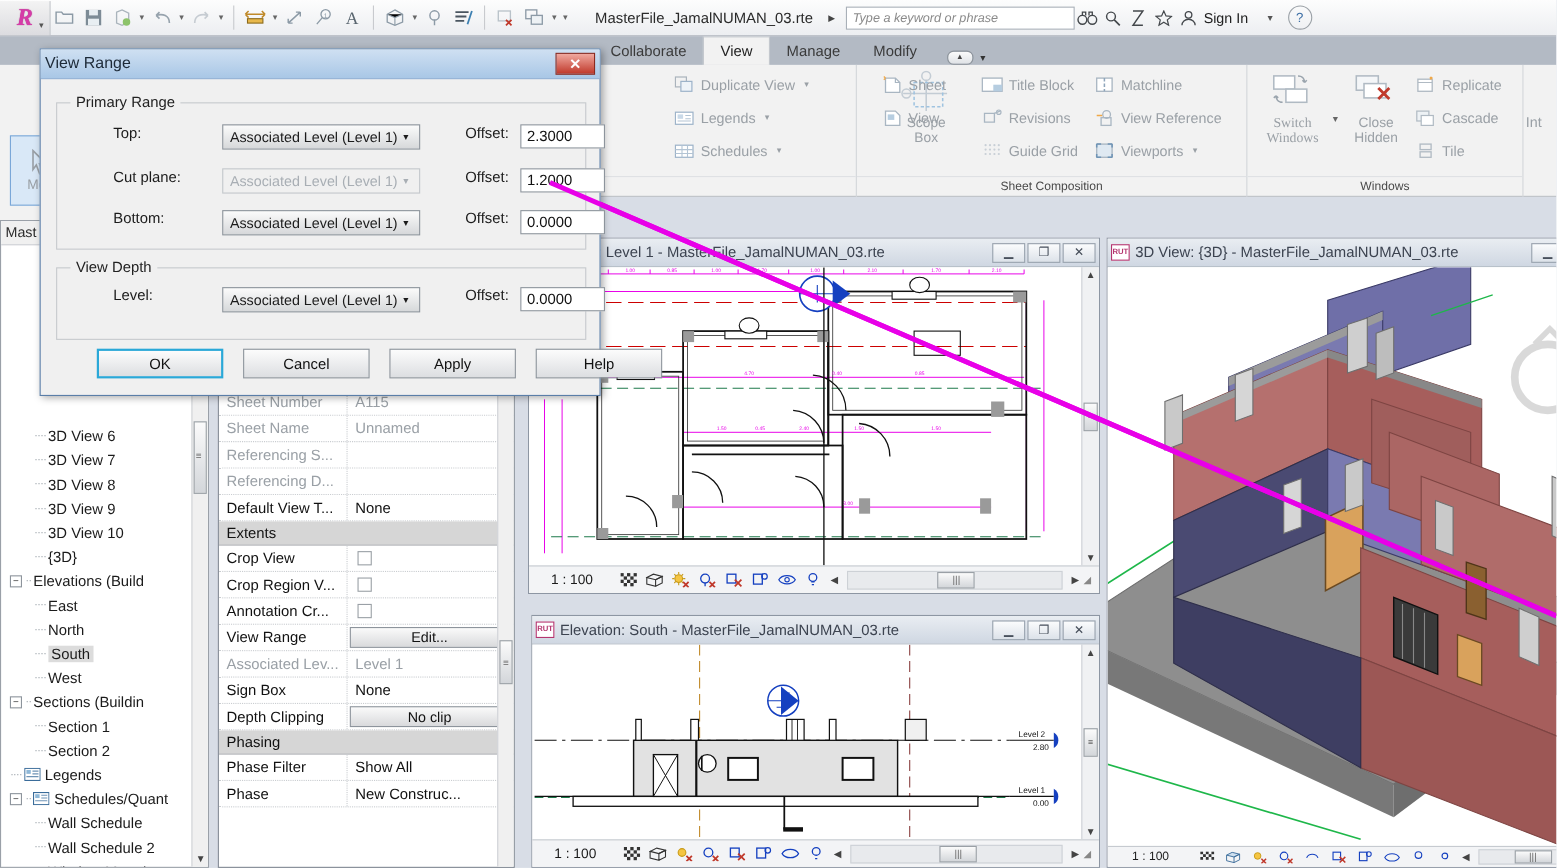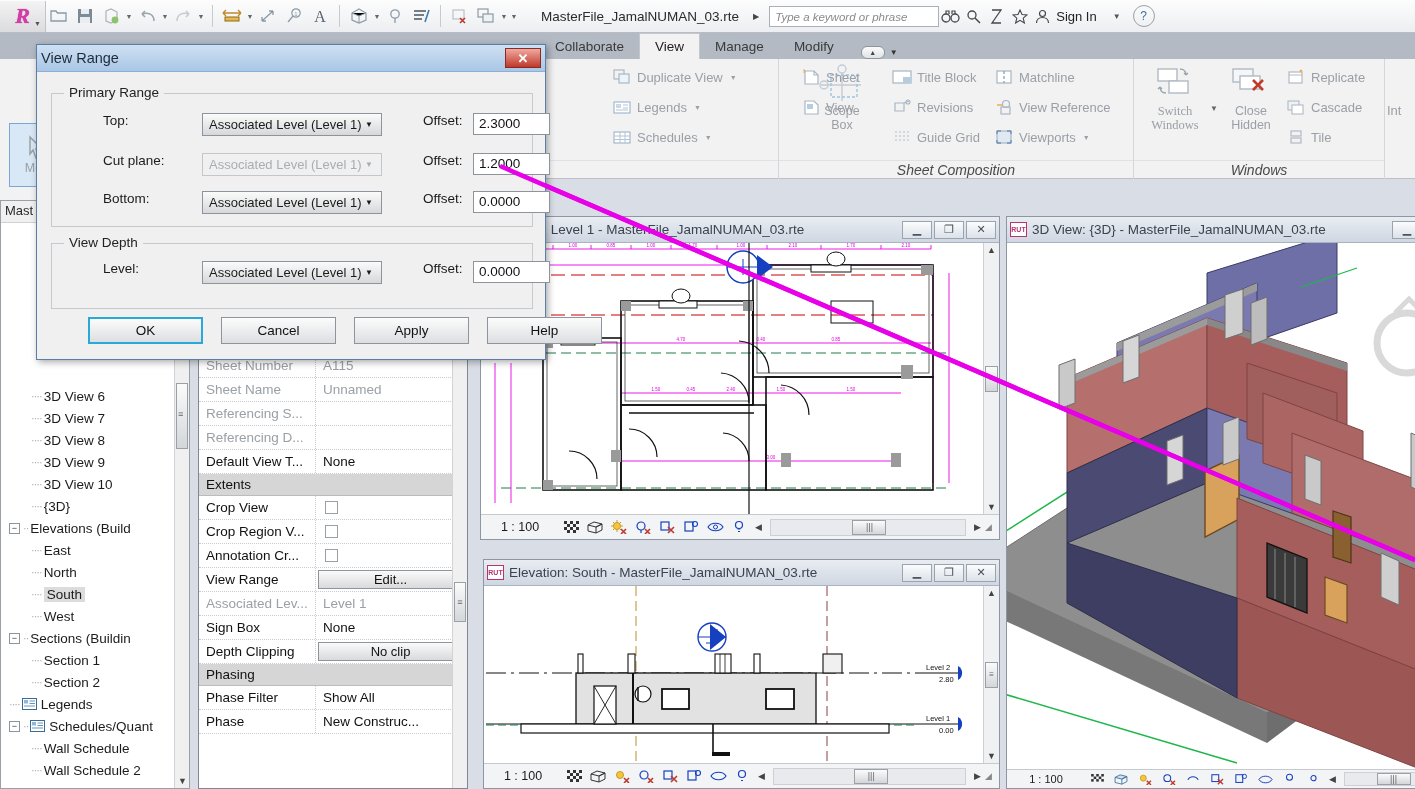--- a/index.html
+++ b/index.html
@@ -44,21 +44,21 @@
     display: flex; align-items: center; justify-content: center;
     color: #8c9aa6; position: relative;
   }
   .qicon svg { display:block; }
   .qcaret { width: 10px; font-size: 7px; color: #666; display:flex;align-items:center;justify-content:center;height:24px; }
   #doctitle {
     margin-left: 22px; font-size: 13.5px; color: #2a2a2a; white-space: nowrap;
   }
   #titlecaret { margin-left: 14px; font-size: 8px; color: #444; }
   #searchbox {
-    margin-left: 10px; width: 170px; height: 21px;
+    margin-left: 10px; width: 208px; height: 21px;
     background: #fff; border: 1px solid #a9b0b8;
     font-size: 11.5px; font-style: italic; color: #8a8a8a;
     padding: 2px 5px; line-height: 17px;
   }
   .hicon { width: 23px; height: 24px; display:flex;align-items:center;justify-content:center;color:#44484c; }
   #signin { font-size: 13px; color: #222; margin-left: 2px; white-space:nowrap; }
   #qtailcaret { font-size: 8px; color:#555; margin-left: 16px; }
   #qhelp { width:22px;height:22px;border:1px solid #9aa0a6;border-radius:50%;
            display:flex;align-items:center;justify-content:center;font-size:12px;color:#3b6ea5;margin-left:12px; }
 
@@ -89,23 +89,22 @@
   #ribbon {
     position: absolute; left: 0; top: 59px; width: 1415px; height: 120px;
     background: #f2f2f2; border-bottom: 1px solid #bcc0c6;
   }
   .rpanel {
     position: absolute; top: 0; height: 120px;
     border-right: 1px solid #d3d6da;
   }
   .rpanel .ptitle {
     position: absolute; bottom: 0; left: 0; right: 0; height: 19px;
-    font-size: 14px; color: #4a4a4a; text-align: center; line-height: 19px;
+    font-size: 11px; color: #4a4a4a; text-align: center; line-height: 19px;
     border-top: 1px solid #dfe1e4;
-    font-style: italic;
   }
   .smallitem {
     display: flex; align-items: center; height: 30px; gap: 5px;
     font-size: 13px; color: #9aa0a6; white-space: nowrap;
   }
   .smallitem .ic { width: 20px; height: 20px; display:flex;align-items:center;justify-content:center; flex:0 0 20px; }
   .smallitem .dd { font-size: 7px; color:#9aa0a6; margin-left: 2px; }
   .bigitem {
     display: flex; flex-direction: column; align-items: center; justify-content: flex-start;
     width: 66px; font-size: 12.5px; color: #9aa0a6; text-align: center; line-height: 14px;

